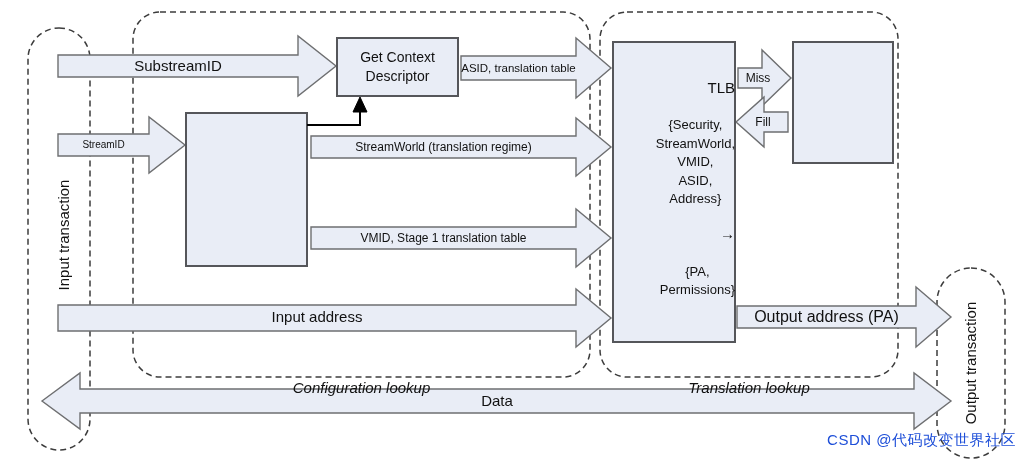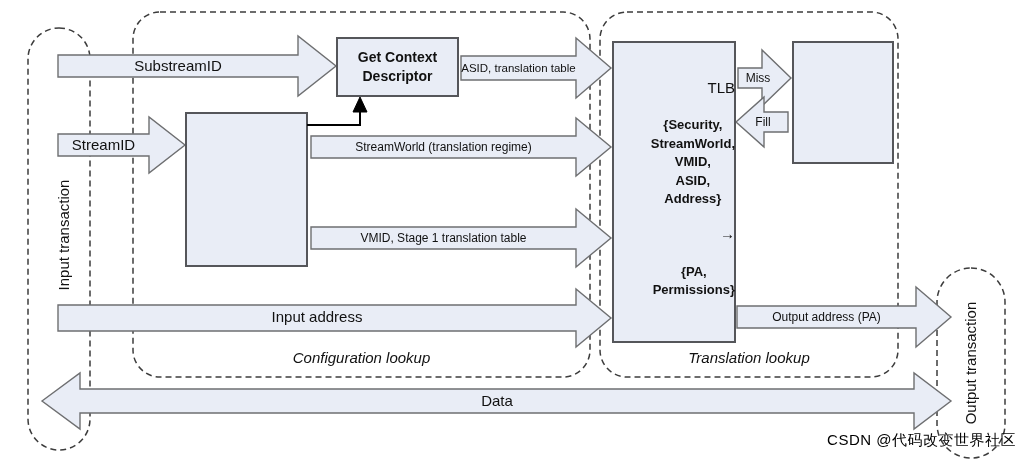--- a/index.html
+++ b/index.html
@@ -3,35 +3,35 @@
 <meta charset="utf-8">
 <style>
   html,body { margin:0; padding:0; background:#ffffff; }
   .stage {
     position:relative; width:1022px; height:462px; overflow:hidden;
     background:#ffffff; font-family:"Liberation Sans","DejaVu Sans",sans-serif;
     color:#111111;
   }
   .stage svg { position:absolute; left:0; top:0; }
   .lbl { position:absolute; text-align:center; color:#111111; }
-  .multiline { white-space:pre-line;font-weight:bold; }
+  .multiline { white-space:pre-line; }
   .boxlbl { display:flex; align-items:center; justify-content:center;
             font-size:14px; line-height:19px; }
   .vert { transform:rotate(-90deg); transform-origin:center; font-size:15px;
           white-space:nowrap; height:20px; line-height:20px; }
-  .region-lbl { font-style:italic; font-size:15px; height:20px; line-height:20px; }
+  .region-lbl { font-style:italic; font-size:15px; height:20px; line-height:20px;margin-top:30px; }
   .arrow-lbl { height:22px; line-height:22px; }
   .tlb-stack { position:absolute; left:613px; top:42px; width:122px; height:300px;
                display:flex; flex-direction:column; align-items:flex-end; text-align:center; }
   .tlb-title { margin-top:37px; font-size:15px; }
   .tlb-key   { margin-top:20px; font-size:13px; line-height:18.5px;margin-left:36px; }
   .tlb-arrow { margin-top:16px; font-size:15px; }
   .tlb-res   { margin-top:21px; font-size:13px; line-height:18.5px; }
   .watermark { position:absolute; left:700px; top:431px; width:316px;
-               text-align:right; font-size:15px; color:#000000; letter-spacing:.5px; }
+               text-align:right; font-size:15px; color:#1d4ed8; letter-spacing:.5px; }
 </style>
 </head>
 <body>
 
 <div class="stage">
 
   <svg width="1022" height="462" viewBox="0 0 1022 462">
 
     <g fill="none" stroke="#3c3c3c" stroke-width="1.5" stroke-dasharray="6 4">
       <rect x="28" y="28" width="62" height="422" rx="31"></rect>
@@ -58,26 +58,26 @@
       <rect x="186" y="113" width="121" height="153"></rect>
       <rect x="613" y="42" width="122" height="300"></rect>
       <rect x="793" y="42" width="100" height="121"></rect>
     </g>
 
     <path d="M307,125 L360,125 L360,111" fill="none" stroke="#000000" stroke-width="2"></path>
     <path d="M360,97 L353,112 L367,112 Z" fill="#000000" stroke="#000000"></path>
   </svg>
 
   <div class="lbl arrow-lbl" style="left:58px;top:55px;width:240px;font-size:15px;">SubstreamID</div>
-  <div class="lbl arrow-lbl" style="left:58px;top:134px;width:91px;font-size:15px;">StreamID</div>
+  <div class="lbl arrow-lbl" style="left:58px;top:134px;width:91px;font-size:10px;">StreamID</div>
   <div class="lbl arrow-lbl" style="left:457px;top:57px;width:123px;font-size:11.5px;white-space:nowrap;">ASID, translation table</div>
   <div class="lbl arrow-lbl" style="left:311px;top:136px;width:265px;font-size:12px;">StreamWorld (translation regime)</div>
   <div class="lbl arrow-lbl" style="left:311px;top:227px;width:265px;font-size:12px;">VMID, Stage 1 translation table</div>
   <div class="lbl arrow-lbl" style="left:58px;top:306px;width:518px;font-size:15px;">Input address</div>
-  <div class="lbl arrow-lbl" style="left:737px;top:306px;width:179px;font-size:12px;">Output address (PA)</div>
+  <div class="lbl arrow-lbl" style="left:737px;top:306px;width:179px;font-size:16px;">Output address (PA)</div>
   <div class="lbl arrow-lbl" style="left:80px;top:390px;width:834px;font-size:15px;">Data</div>
   <div class="lbl arrow-lbl" style="left:735px;top:67px;width:46px;font-size:12px;">Miss</div>
   <div class="lbl arrow-lbl" style="left:740px;top:111px;width:46px;font-size:12px;">Fill</div>
 
   <div class="lbl boxlbl multiline" style="left:337px;top:38px;width:121px;height:58px;">Get Context
 Descriptor</div>
 
   <div class="tlb-stack">
     <div class="tlb-title">TLB</div>
     <div class="tlb-key multiline">{Security,

